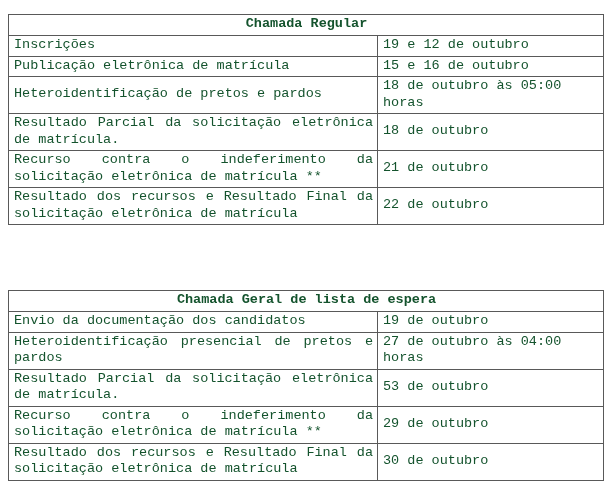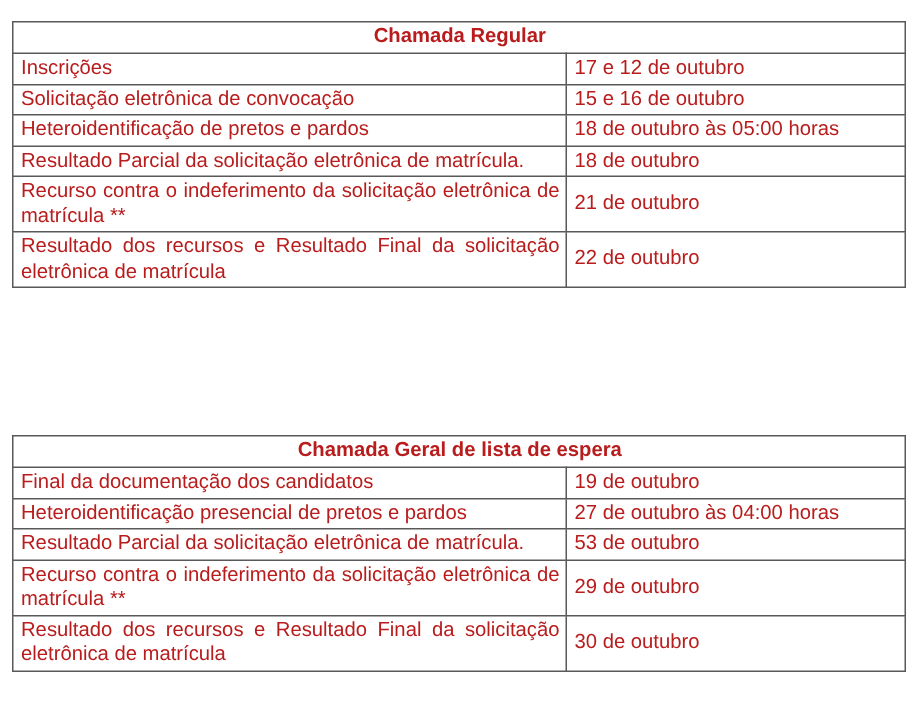--- a/index.html
+++ b/index.html
@@ -22,24 +22,25 @@
     table-layout: fixed;
     width: 595px;
     background: #ffffff;
   }
   #table-regular { top: 14px; }
   #table-espera  { top: 290px; }
   table.schedule td {
     border: 1px solid #595959;
     font-size: 13.5px;
     line-height: 16.5px;
-    color: #b91c1c;
+    color: #14532d;
     padding: 1px 4px 2px 5px;
     vertical-align: middle;
     overflow: hidden;
+    font-family: Liberation Mono, monospace;
   }
   td.title-cell {
     font-weight: bold;
     text-align: center;
     height: 17px;
     padding-top: 1px;
     padding-bottom: 1px;
   }
   td.event-cell {
     text-align: justify;
@@ -62,24 +63,24 @@
       <col style="width:226px">
     </colgroup>
     <tbody>
       <tr>
         <td class="title-cell" colspan="2">Chamada Regular</td>
       </tr>
     </tbody>
     <tbody>
         <tr>
           <td class="event-cell">Inscrições</td>
-          <td class="date-cell">17 e 12 de outubro</td>
+          <td class="date-cell">19 e 12 de outubro</td>
         </tr>
         <tr>
-          <td class="event-cell">Solicitação eletrônica de convocação</td>
+          <td class="event-cell">Publicação eletrônica de matrícula</td>
           <td class="date-cell">15 e 16 de outubro</td>
         </tr>
         <tr>
           <td class="event-cell">Heteroidentificação de pretos e pardos</td>
           <td class="date-cell">18 de outubro às 05:00 horas</td>
         </tr>
         <tr>
           <td class="event-cell">Resultado Parcial da solicitação eletrônica de matrícula.</td>
           <td class="date-cell">18 de outubro</td>
         </tr>
@@ -99,21 +100,21 @@
       <col style="width:369px">
       <col style="width:226px">
     </colgroup>
     <tbody>
       <tr>
         <td class="title-cell" colspan="2">Chamada Geral de lista de espera</td>
       </tr>
     </tbody>
     <tbody>
         <tr>
-          <td class="event-cell">Final da documentação dos candidatos</td>
+          <td class="event-cell">Envio da documentação dos candidatos</td>
           <td class="date-cell">19 de outubro</td>
         </tr>
         <tr>
           <td class="event-cell">Heteroidentificação presencial de pretos e pardos</td>
           <td class="date-cell">27 de outubro às 04:00 horas</td>
         </tr>
         <tr>
           <td class="event-cell">Resultado Parcial da solicitação eletrônica de matrícula.</td>
           <td class="date-cell">53 de outubro</td>
         </tr>

